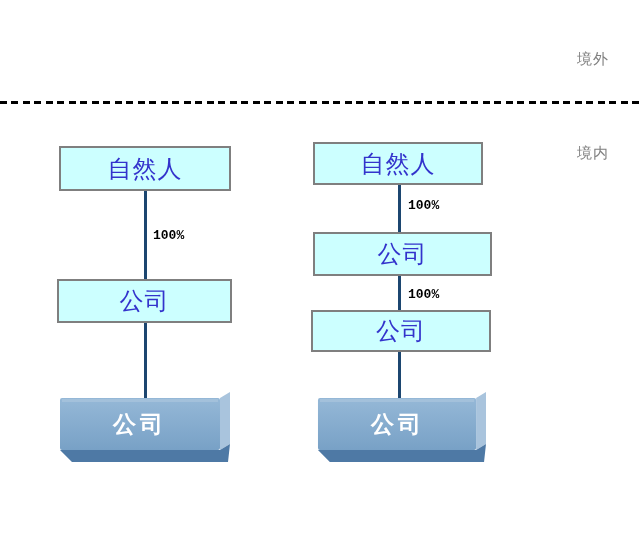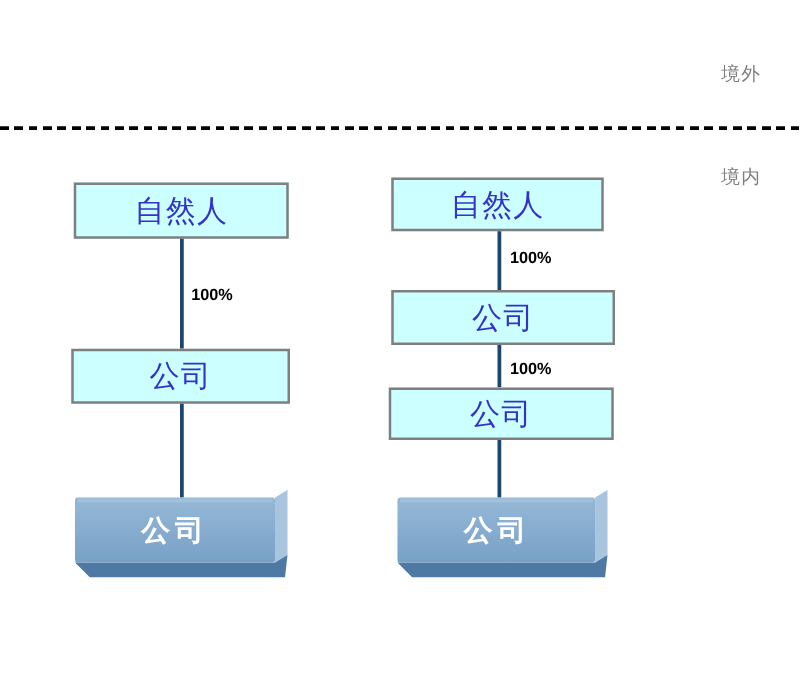--- a/index.html
+++ b/index.html
@@ -18,21 +18,21 @@
   .region-label {
     position: absolute;
     left: 577px;
     color: var(--region-label-color, #7f7f7f);
     font-family: "DejaVu Serif", serif;
     font-size: 15px;
     letter-spacing: 1px;
     white-space: nowrap;
   }
   .region-label.offshore { top: 50px; }
-  .region-label.onshore  { top: 132px; }
+  .region-label.onshore  { top: 144px; }
   .divider {
     position: absolute;
     left: 0;
     top: 101px;
     width: 640px;
     height: 3px;
     background: repeating-linear-gradient(
       90deg,
       var(--divider-color, #000000) 0 7px,
       transparent 7px 11.5px
@@ -53,21 +53,21 @@
     white-space: nowrap;
   }
   .connector {
     position: absolute;
     width: 3px;
     background: var(--connector-color, #1c4670);
   }
   .pct {
     position: absolute;
     color: var(--pct-label-color, #000000);
-    font-family: Liberation Sans, sans-serif;
+    font-family: Liberation Mono, monospace;
     font-size: 13px;
     font-weight: bold;
     white-space: nowrap;
   }
   .box3d {
     position: absolute;
   }
   .box3d svg {
     position: absolute;
     left: 0;

